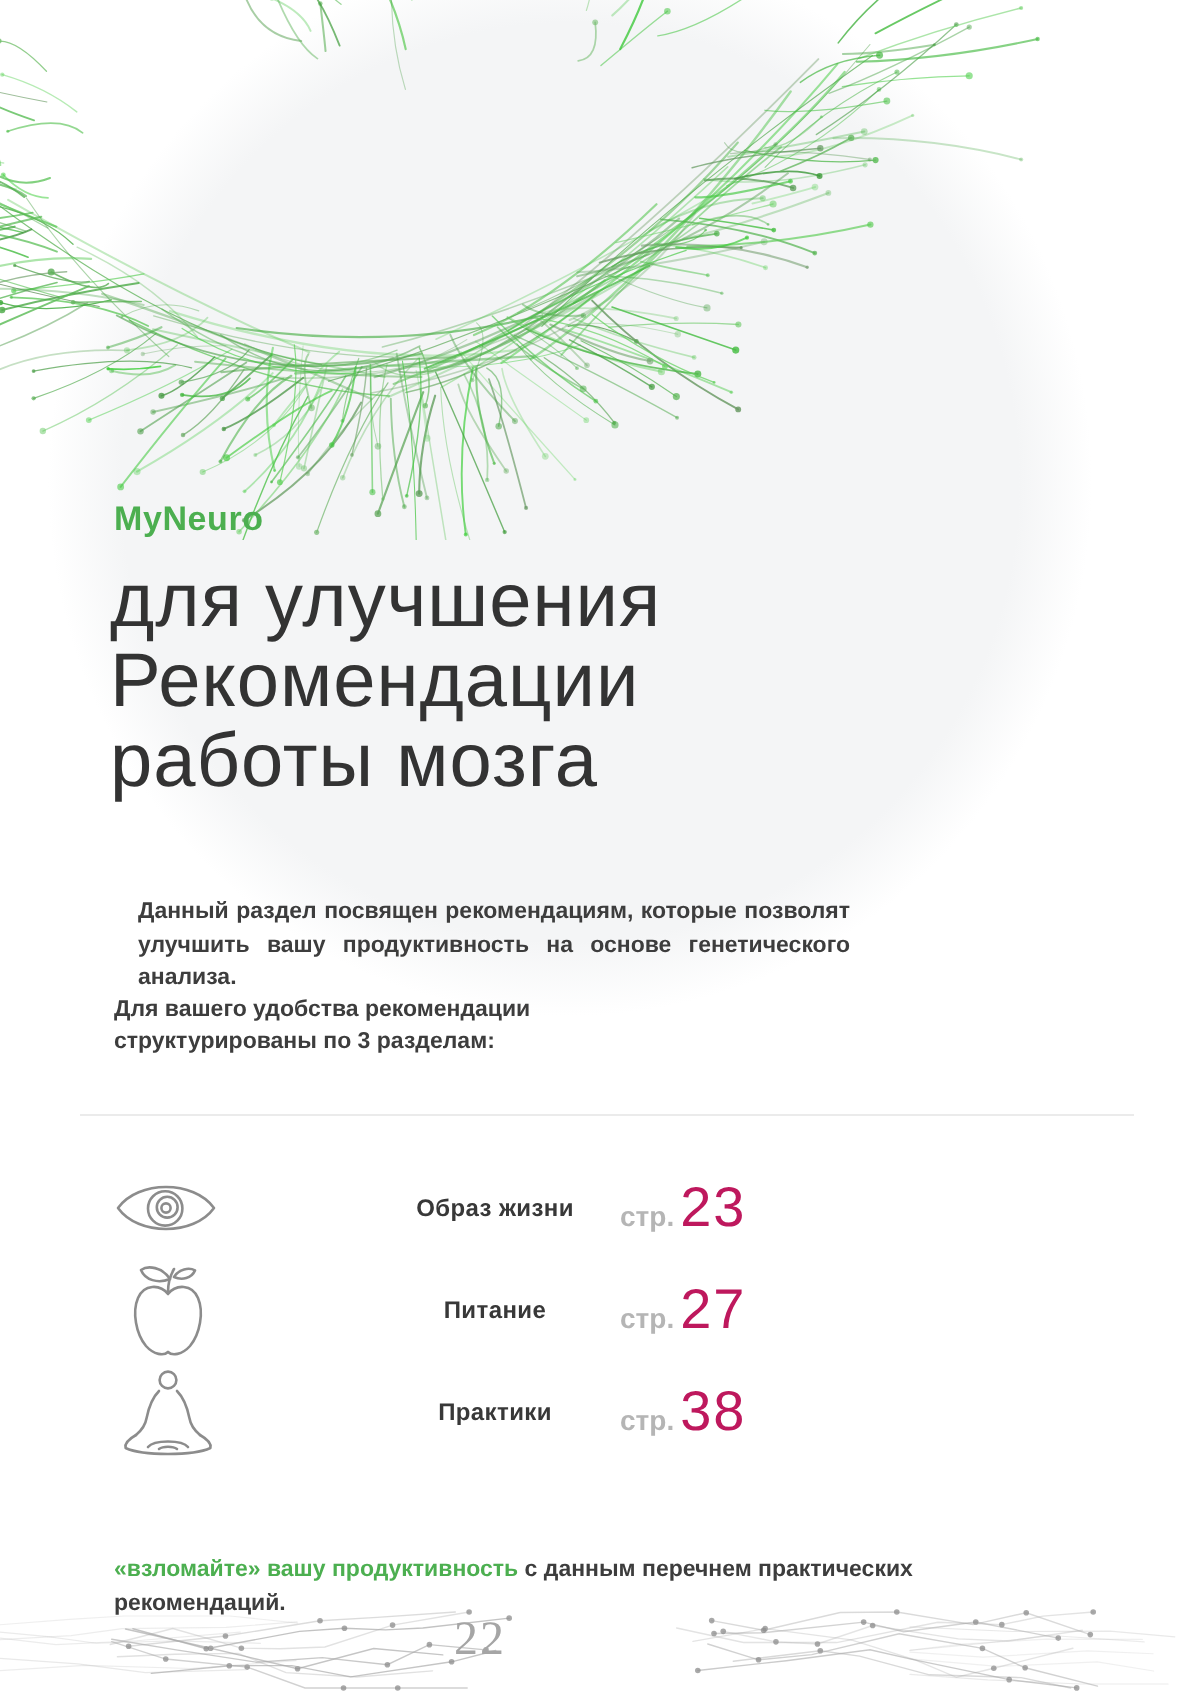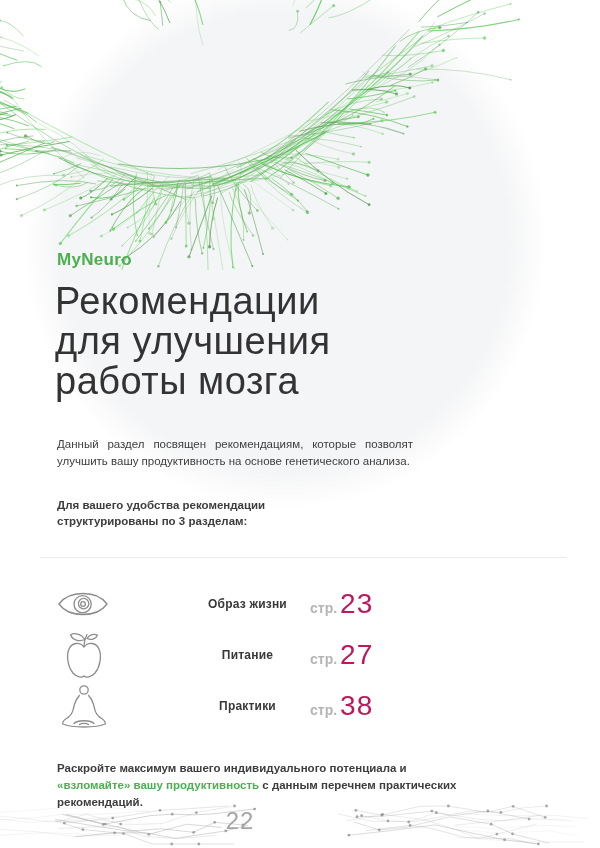--- a/index.html
+++ b/index.html
@@ -6,36 +6,36 @@
   html,body{margin:0;padding:0;background:#ffffff;}
   .page{position:relative;width:600px;height:848px;overflow:hidden;background:#fff;
         font-family:"Liberation Sans", sans-serif;}
   .bg-blob{position:absolute;left:24px;top:-26px;width:522px;height:534px;border-radius:50%;
         background:radial-gradient(closest-side,#f4f5f6 0%,#f4f5f6 86%,rgba(244,245,246,0) 100%);}
   .plant{position:absolute;left:0;top:0;width:600px;height:270px;}
   .brand{position:absolute;left:57px;top:250px;font-size:17px;font-weight:bold;letter-spacing:.3px;color:#4CAF50;}
   .title{position:absolute;left:55px;top:281px;margin:0;font-size:38px;line-height:40px;
         font-weight:400;color:#333333;letter-spacing:.5px;}
   .title span{display:block;}
-  .desc{position:absolute;left:57px;top:436px;width:356px;margin:0;font-size:11.5px;line-height:16.5px;
-        font-weight:normal;color:#3d3d3d;text-align:justify;}
+  .desc{position:absolute;left:57px;top:436px;width:356px;margin:12px;font-size:11.5px;line-height:16.5px;
+        font-weight:bold;color:#3d3d3d;text-align:justify;}
   .intro{position:absolute;left:57px;top:498px;width:238px;margin:0;font-size:11.5px;line-height:15.5px;
         font-weight:bold;color:#3d3d3d;}
   .divider{position:absolute;left:40px;right:33px;top:557px;height:1px;background:#ebebeb;}
   .rows{position:absolute;left:57px;top:578px;width:486px;text-align:center;}
   .row{display:grid;grid-template-columns:128px 125px 1fr;align-items:center;height:51px;}
   .icon-cell{display:flex;align-items:center;}
   .row-label{font-size:12px;font-weight:bold;color:#383838;letter-spacing:.2px;}
   .page-ref{display:flex;align-items:baseline;}
   .page-prefix{font-size:14px;color:#b5b5b5;font-weight:bold;}
   .page-num{font-size:28px;color:#be185d;margin-left:3px;letter-spacing:1px;}
   .note{position:absolute;left:57px;top:760px;width:470px;margin:0;font-size:11.5px;line-height:17px;
         font-weight:bold;color:#3d3d3d;}
   .note .green{color:#4CAF50;}
-  .footer{position:absolute;left:0;bottom:0;width:480px;height:48px;}
+  .footer{position:absolute;left:0;bottom:0;width:480px;height:48px;font-family:Liberation Serif, serif;}
   .footer svg{position:absolute;left:0;top:0;}
   .pagenum{position:absolute;left:50%;transform:translateX(-50%);top:7px;font-size:24px;
         color:#a5a5a5;letter-spacing:1px;}
   .licon{stroke:#8c8c8c;fill:none;stroke-width:1.3;stroke-linecap:round;stroke-linejoin:round;}
 </style>
 </head>
 <body>
 
 <div class="page">
 
@@ -487,22 +487,22 @@
         <path d="M151.54219373004813,172.9376851351856 Q148.21168125971403,207.3357110201493 149.6021075006076,233.2886820173231" fill="none" stroke="rgb(98,193,93)" stroke-width="0.508240798585229" stroke-opacity="0.32755444481855" stroke-linecap="round"></path>
         <circle cx="149.6021075006076" cy="233.2886820173231" r="1.6223533402301156" fill="rgb(98,193,93)" fill-opacity="0.32755444481855"></circle>
         <path d="M198.33780610927266,176.78315398025893 Q203.40654136525453,207.85167023342896 213.490704905395,248.96448477712607" fill="none" stroke="rgb(66,154,62)" stroke-width="0.9520424249824334" stroke-opacity="0.3659971661940204" stroke-linecap="round"></path>
         <circle cx="213.490704905395" cy="248.96448477712607" r="1.2079005795567765" fill="rgb(66,154,62)" fill-opacity="0.3659971661940204"></circle>
       </svg>
   </div>
 
   <div class="brand">MyNeuro</div>
 
   <h1 class="title">
+    <span>для улучшения</span>
     <span>Рекомендации</span>
-    <span>для улучшения</span>
     <span>работы мозга</span>
   </h1>
 
   <p class="desc">Данный раздел посвящен рекомендациям, которые позволят улучшить вашу продуктивность на основе генетического анализа.</p>
 
   <p class="intro">Для вашего удобства рекомендации структурированы по 3 разделам:</p>
 
   <div class="divider"></div>
 
   <div class="rows">
@@ -553,21 +553,21 @@
       <div class="row-label">Практики</div>
       <div class="page-ref">
         <span class="page-prefix">стр.</span>
         <span class="page-num">38</span>
       </div>
     </div>
 
   </div>
 
   <p class="note">
-    <span>Раскройте максимум вашего индивидуального потенциала и</span><br>
+    <br>
     <span class="green">«взломайте» вашу продуктивность</span><span> с данным перечнем практических рекомендаций.</span>
   </p>
 
   <div class="footer">
     <svg id="net-svg" width="600" height="48" viewBox="0 0 600 48">
         <path d="M62.773834838426595,14.519320806730223 L105.33251899216907,24.09874971541518 L148.77327904280895,34.35733101812998 L186.82702725838266,24.228439878313075 L221.40452022683087,27.41476504291164" fill="none" stroke="#a8a8a8" stroke-width="0.7" stroke-opacity="0.6625017683778432" stroke-linecap="round"></path>
         <circle cx="105.33251899216907" cy="24.09874971541518" r="1.4" fill="#8c8c8c" fill-opacity="0.75"></circle>
         <circle cx="148.77327904280895" cy="34.35733101812998" r="1.4" fill="#8c8c8c" fill-opacity="0.75"></circle>
         <path d="M55.83962725514529,20.84092541171281 L82.86589219601169,29.534070856186595 L123.57709670559369,33.55501897332958 L152.5111950670887,44 L171.76498628722737,44 L198.8676747381071,44 L233.59935298310563,44" fill="none" stroke="#a8a8a8" stroke-width="0.7" stroke-opacity="0.5247984835062169" stroke-linecap="round"></path>
         <circle cx="82.86589219601169" cy="29.534070856186595" r="1.4" fill="#8c8c8c" fill-opacity="0.75"></circle>

